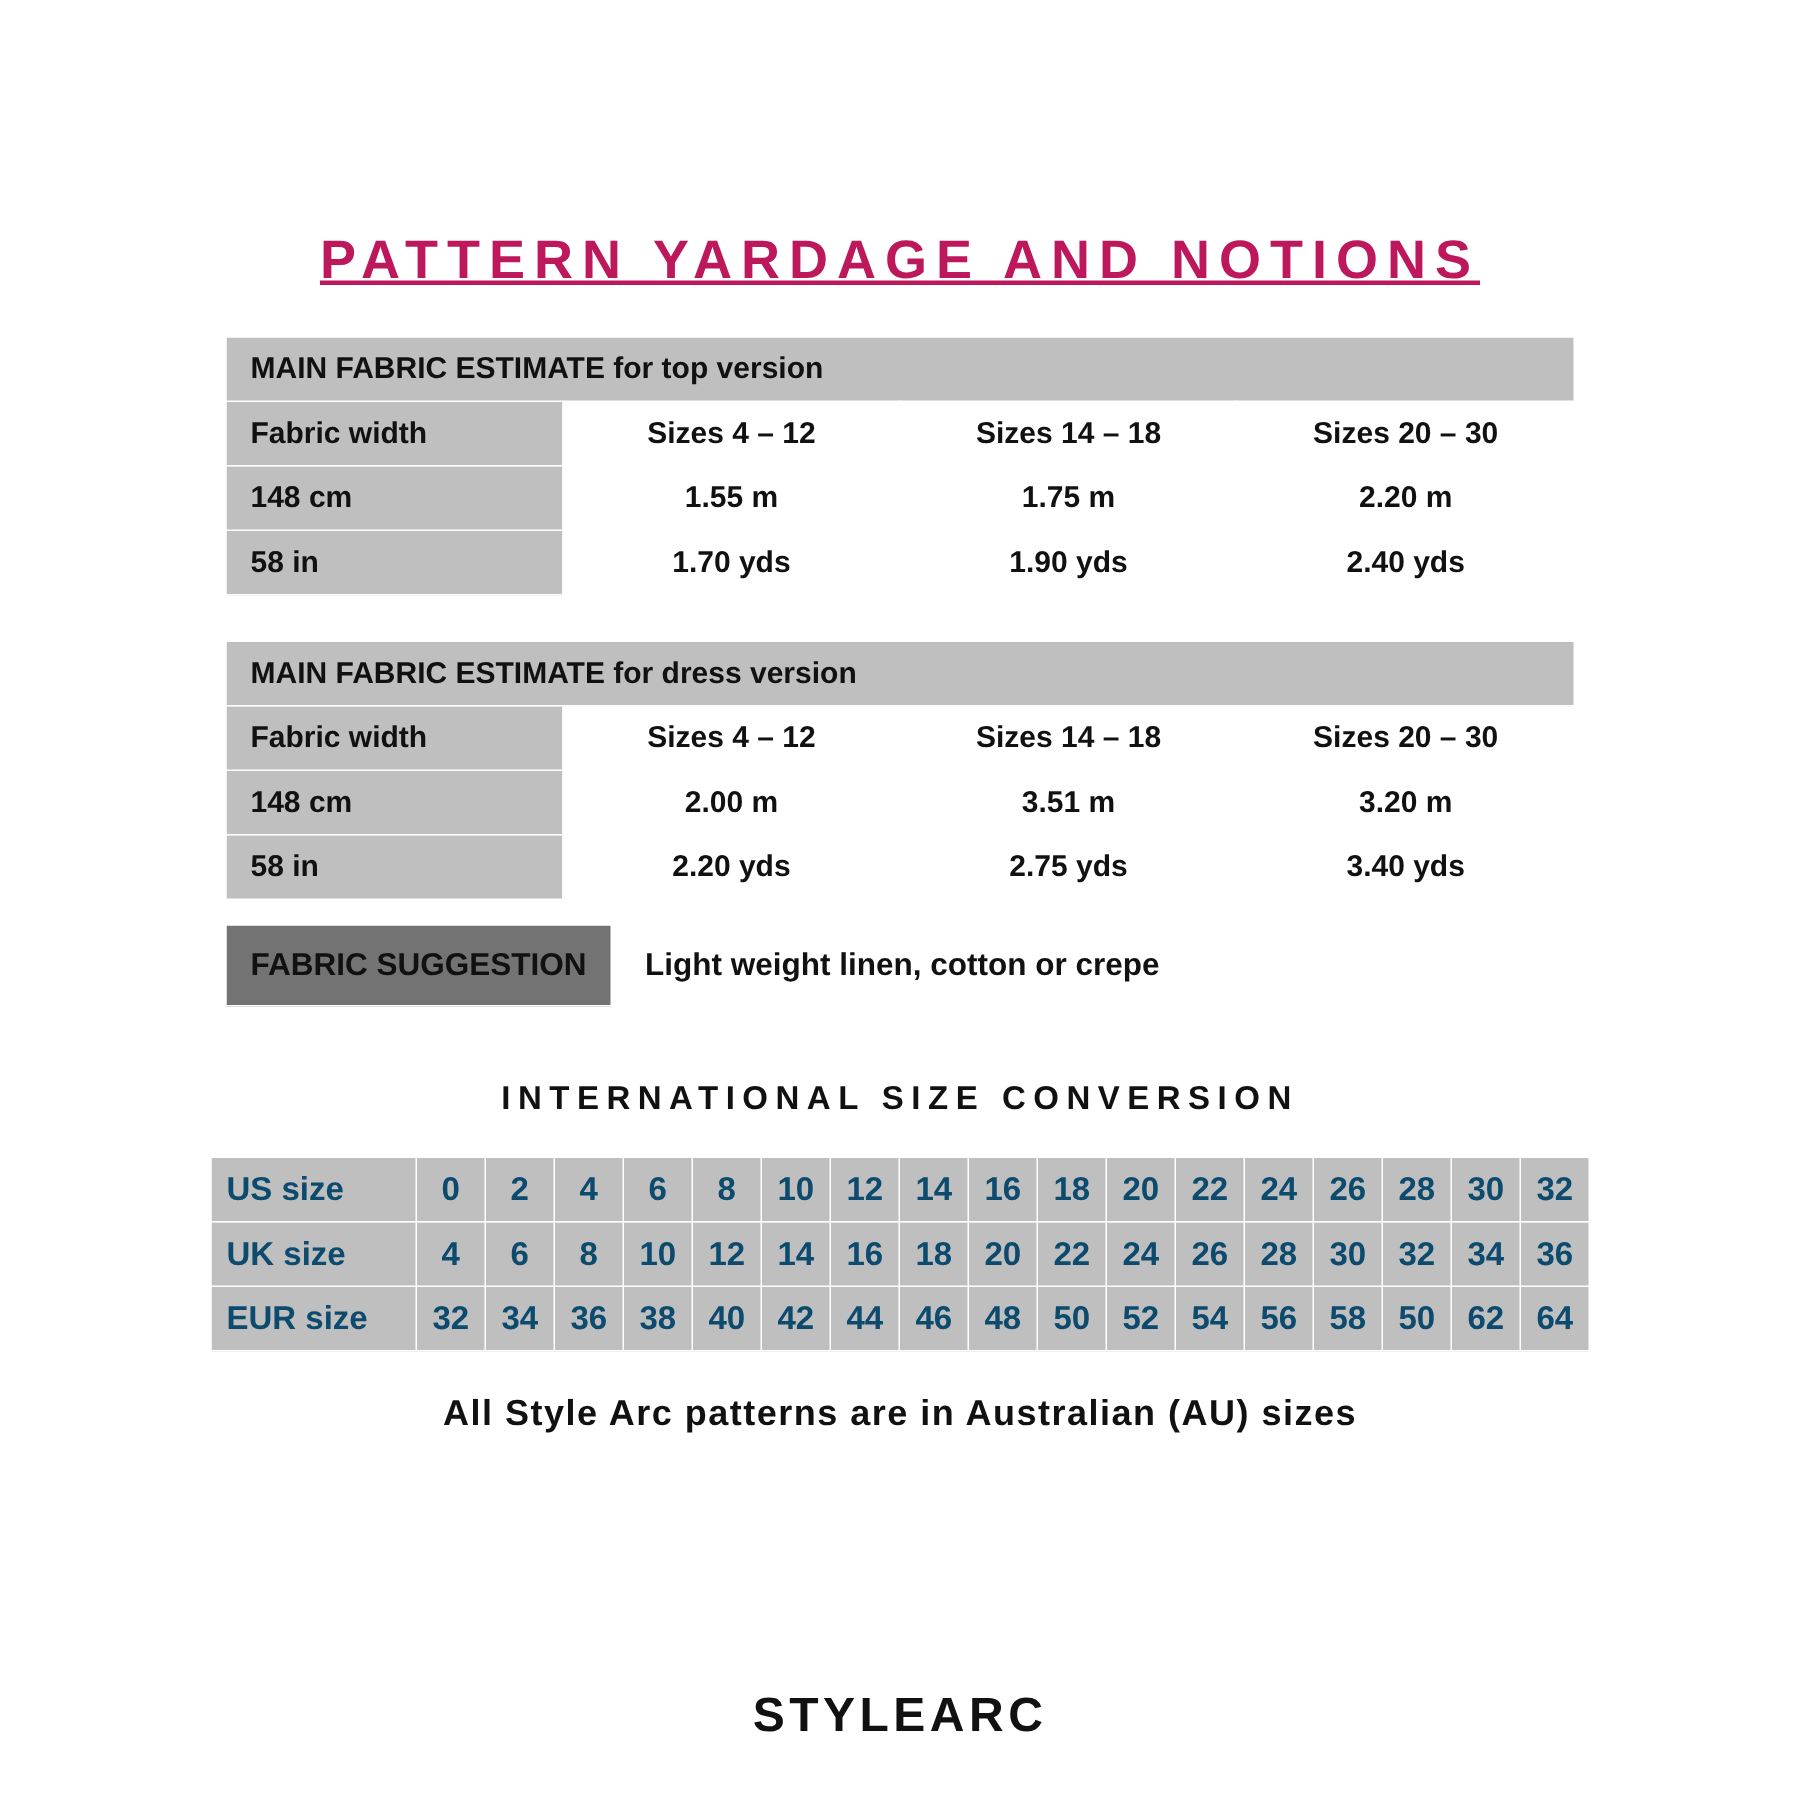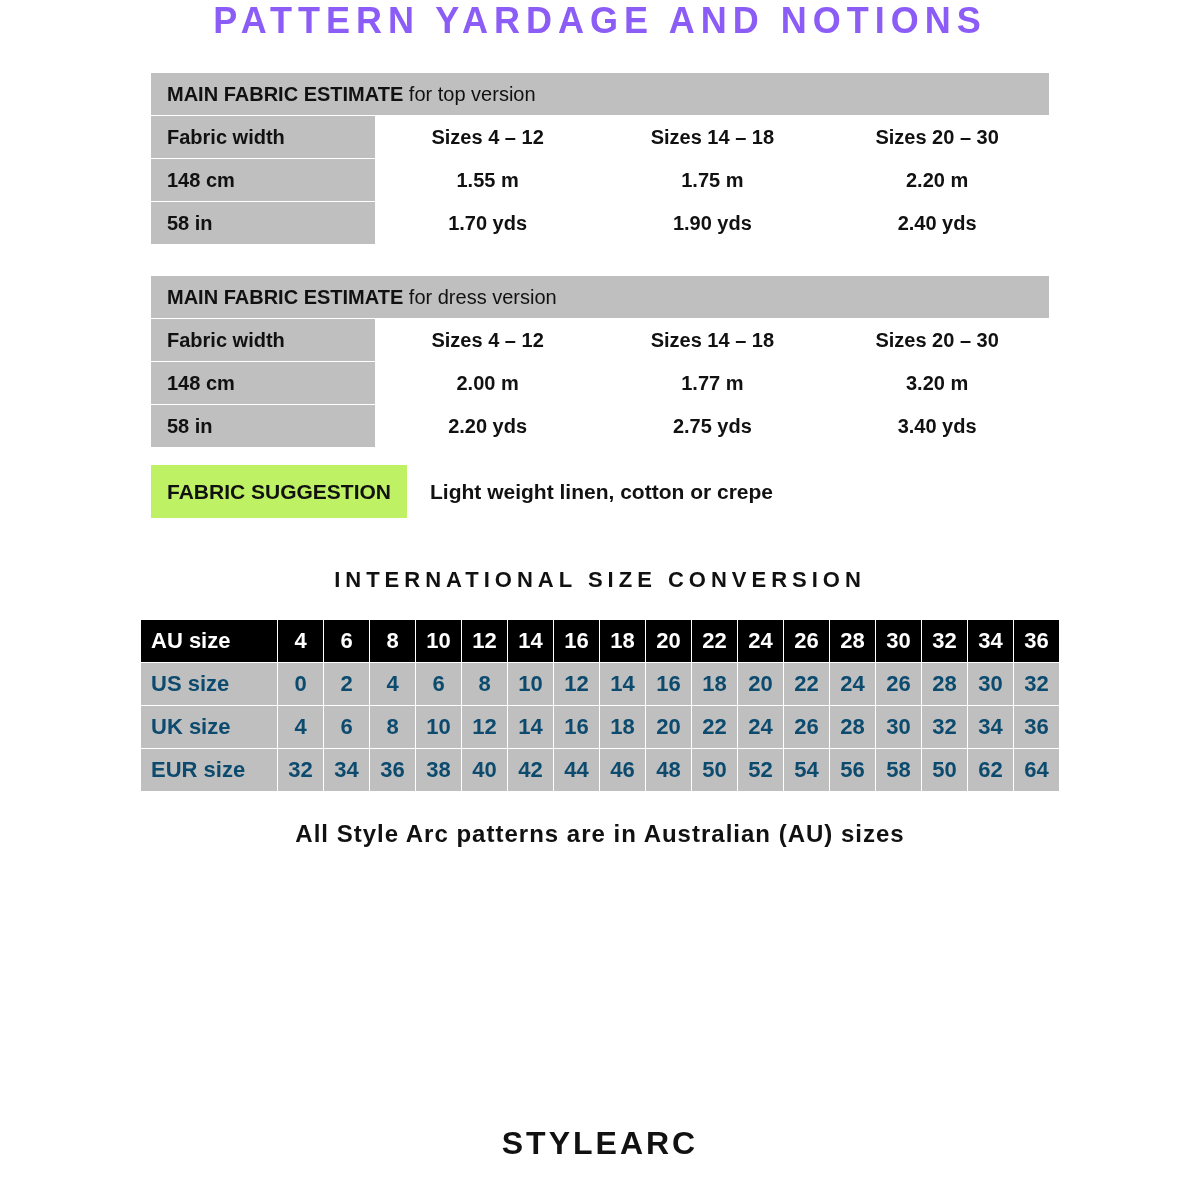--- a/index.html
+++ b/index.html
@@ -23,21 +23,23 @@
     position: relative;
   }
 
   
   .main-title {
     text-align: center;
     font-size: 36px;
     font-weight: bold;
     letter-spacing: 6px;
     margin: 0;
-    color: #8b5cf6;
+    padding-top: 152px;
+    color: #be185d;
+    text-decoration: underline;
   }
   .section-title {
     text-align: center;
     font-size: 22px;
     font-weight: bold;
     letter-spacing: 5px;
     margin: 0;
     padding-top: 48px;
     color: #111;
   }
@@ -60,21 +62,21 @@
   }
   .band {
     background: #bfbfbf;
     color: #111;
     font-size: 21px;
     font-weight: bold;
     padding-left: 16px !important;
     text-align: left;
     height: 40px;
   }
-  .band .reg { font-weight: normal; }
+  .band .reg { font-weight: bold; }
   .lbl {
     background: #bfbfbf;
     text-align: left;
     padding-left: 16px !important;
     width: 240px;
   }
   .val {
     background: #ffffff;
     text-align: center;
   }
@@ -89,21 +91,21 @@
     border-collapse: collapse;
     width: 900px;
     table-layout: fixed;
     margin-top: 16px;
   }
   table.info td {
     border: 1px solid #ffffff;
     vertical-align: middle;
   }
   .info-lbl {
-    background: #bef264;
+    background: #737373;
     width: 240px;
     font-size: 21px;
     font-weight: bold;
     padding: 12px 0 12px 16px;
     line-height: 1.25;
   }
   .info-val {
     background: #ffffff;
     font-size: 21px;
     font-weight: bold;
@@ -229,21 +231,21 @@
         </tr>
         <tr>
           <td class="lbl">Fabric width</td>
           <td class="hdr-val">Sizes 4 – 12</td>
           <td class="hdr-val">Sizes 14 – 18</td>
           <td class="hdr-val">Sizes 20 – 30</td>
         </tr>
         <tr>
           <td class="lbl">148 cm</td>
           <td class="val">2.00 m</td>
-          <td class="val">1.77 m</td>
+          <td class="val">3.51 m</td>
           <td class="val">3.20 m</td>
         </tr>
         <tr>
           <td class="lbl">58 in</td>
           <td class="val">2.20 yds</td>
           <td class="val">2.75 yds</td>
           <td class="val">3.40 yds</td>
         </tr>
       </tbody>
     </table>
@@ -256,40 +258,20 @@
         <td class="info-val">Light weight linen, cotton or crepe</td>
       </tr>
     </tbody>
   </table>
 
   <h2 class="section-title">INTERNATIONAL SIZE CONVERSION</h2>
 
   <div class="conv-wrap">
     <table class="conv">
       <tbody>
-        <tr class="hdr-row">
-          <td class="row-lbl">AU size</td>
-          <td>4</td>
-          <td>6</td>
-          <td>8</td>
-          <td>10</td>
-          <td>12</td>
-          <td>14</td>
-          <td>16</td>
-          <td>18</td>
-          <td>20</td>
-          <td>22</td>
-          <td>24</td>
-          <td>26</td>
-          <td>28</td>
-          <td>30</td>
-          <td>32</td>
-          <td>34</td>
-          <td>36</td>
-        </tr>
         <tr class="data-row">
           <td class="row-lbl">US size</td>
           <td>0</td>
           <td>2</td>
           <td>4</td>
           <td>6</td>
           <td>8</td>
           <td>10</td>
           <td>12</td>
           <td>14</td>

